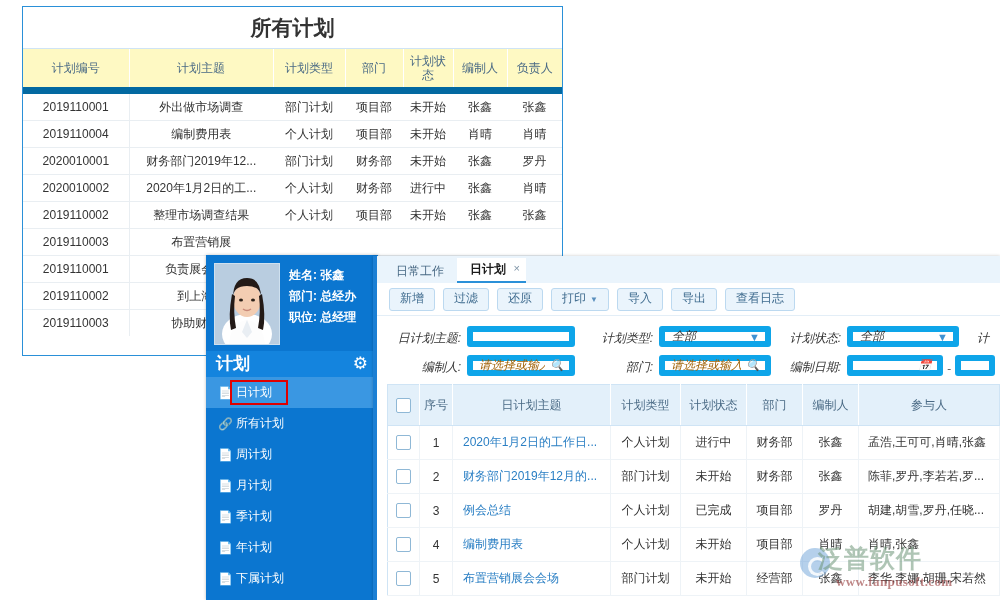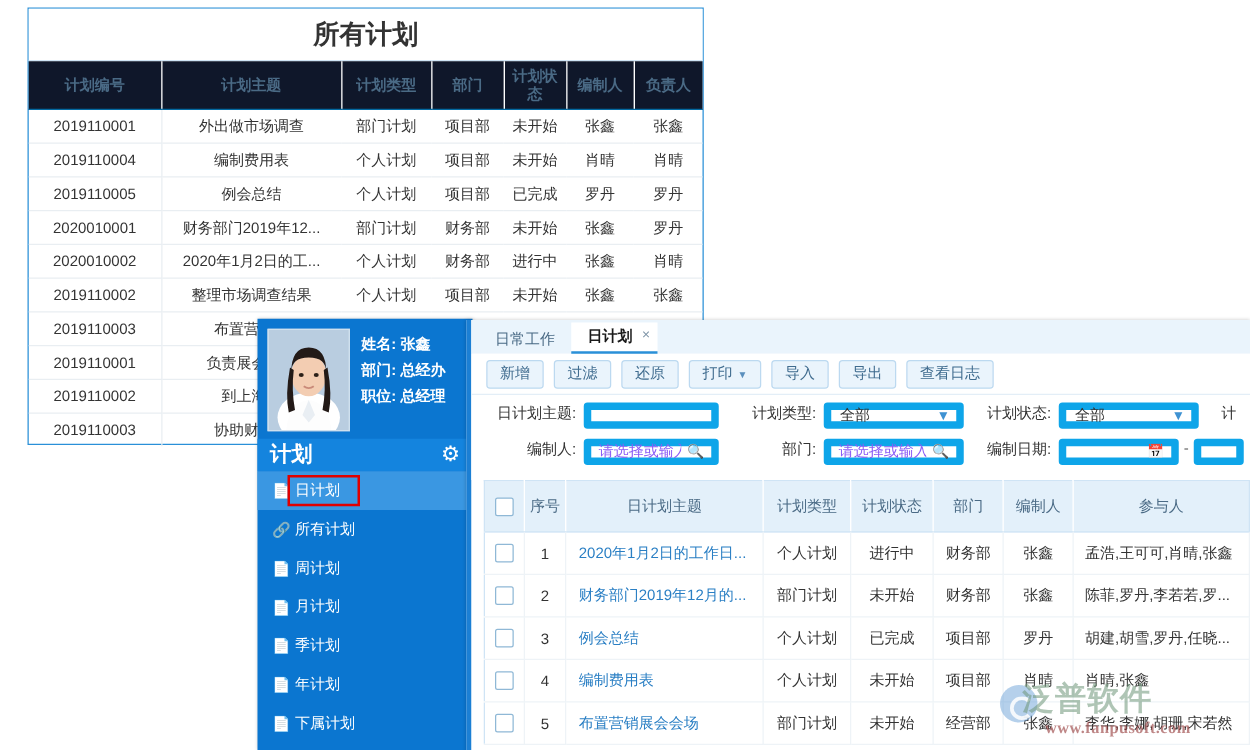--- a/index.html
+++ b/index.html
@@ -15,22 +15,22 @@
     position:absolute;left:22px;top:6px;width:541px;height:350px;
     border:1px solid #2a90d8;background:#fff;box-sizing:border-box;
   }
   #all-plans-title{
     height:41px;line-height:41px;text-align:center;
     font-size:21px;font-weight:bold;color:#333;
     border-bottom:1px solid #cfe4f5;background:#fff;
   }
   table.grid{border-collapse:collapse;width:100%;table-layout:fixed;}
   #all-plans-table th{
-    background:#0f172a;color:#4a6a85;font-weight:bold;font-size:12px;
-    height:38px;border-right:1px solid #ffffff;border-bottom:1px solid #0369a1;
+    background:#fef9c3;color:#4a6a85;font-weight:normal;font-size:12px;
+    height:38px;border-right:1px solid #ffffff;border-bottom:7px solid #0369a1;
     text-align:center;padding:0 2px;line-height:14px;
   }
   #all-plans-table th:last-child{border-right:none;}
   #all-plans-table td{
     height:26px;text-align:center;font-size:12px;color:#333;
     border-bottom:1px solid #e9eef2;padding:0 3px;
     white-space:nowrap;overflow:hidden;text-overflow:ellipsis;
   }
   #all-plans-table td.c0{border-right:1px solid #e9eef2;}
   #all-plans-table tr:last-child td{border-bottom:none;}
@@ -78,27 +78,27 @@
   #toolbar{
     height:32px;background:#fff;display:flex;align-items:center;gap:8px;padding-left:12px;
     border-bottom:1px solid #e3eef7;
   }
   .tbtn{
     height:21px;line-height:19px;padding:0 10px;font-size:12px;color:#3f6b8e;
     background:#eaf4fc;border:1px solid #bcd9f0;border-radius:3px;cursor:pointer;white-space:nowrap;
   }
   .tbtn .caret{font-size:8px;margin-left:4px;color:#5a8fbd;}
   #filters{padding:6px 0 4px 0;background:#fff;}
-  .frow{display:flex;align-items:flex-start;height:25px;margin-bottom:4px;white-space:nowrap;}
+  .frow{display:flex;align-items:flex-end;height:25px;margin-bottom:4px;white-space:nowrap;font-style:italic;}
   .flabel{font-size:12px;color:#333;text-align:right;}
   .fbox{
     height:21px;border:6px solid #0ea5e9;border-radius:3px;background:#fff;
     display:flex;align-items:center;box-sizing:border-box;margin-left:6px;font-size:12px;
   }
-  .fbox .ph{color:#8b5cf6;padding-left:6px;flex:1;overflow:hidden;}
+  .fbox .ph{color:#a16207;padding-left:6px;flex:1;overflow:hidden;}
   .fbox .val{color:#333;padding-left:7px;flex:1;}
   .fbox .ic{color:#3f92d2;padding:0 5px;font-size:11px;}
   .dash{padding:0 4px;color:#666;}
 
   
   #daily-grid-wrap{padding:0 0 0 10px;}
   #daily-table{border-collapse:collapse;width:612px;table-layout:fixed;
     border:1px solid #cfe4f5;}
   #daily-table th{
     background:#e3f0fa;color:#4a6a85;font-weight:normal;font-size:12px;height:38px;
@@ -177,29 +177,20 @@
           <td>张鑫</td>
         </tr>
         <tr>
           <td class="c0">2019110004</td>
           <td>编制费用表</td>
           <td>个人计划</td>
           <td>项目部</td>
           <td>未开始</td>
           <td>肖晴</td>
           <td>肖晴</td>
-        </tr>
-        <tr>
-          <td class="c0">2019110005</td>
-          <td>例会总结</td>
-          <td>个人计划</td>
-          <td>项目部</td>
-          <td>已完成</td>
-          <td>罗丹</td>
-          <td>罗丹</td>
         </tr>
         <tr>
           <td class="c0">2020010001</td>
           <td>财务部门2019年12...</td>
           <td>部门计划</td>
           <td>财务部</td>
           <td>未开始</td>
           <td>张鑫</td>
           <td>罗丹</td>
         </tr>

